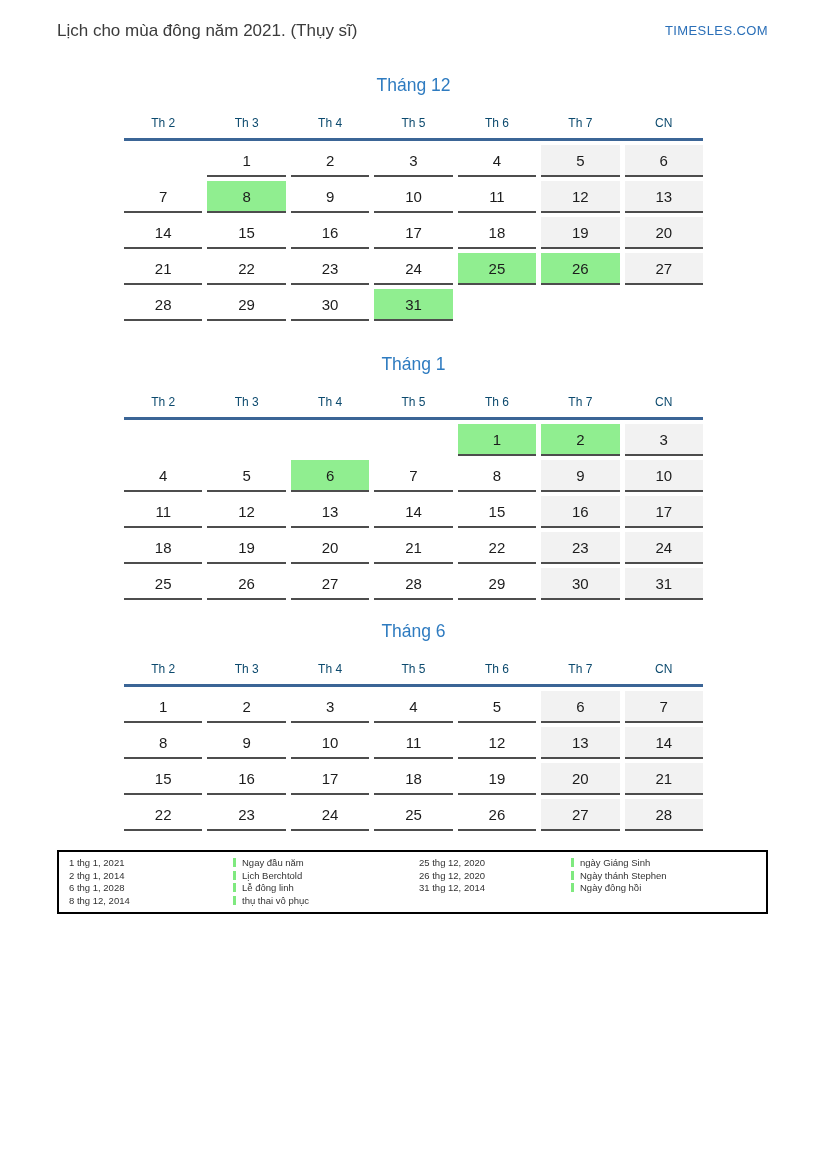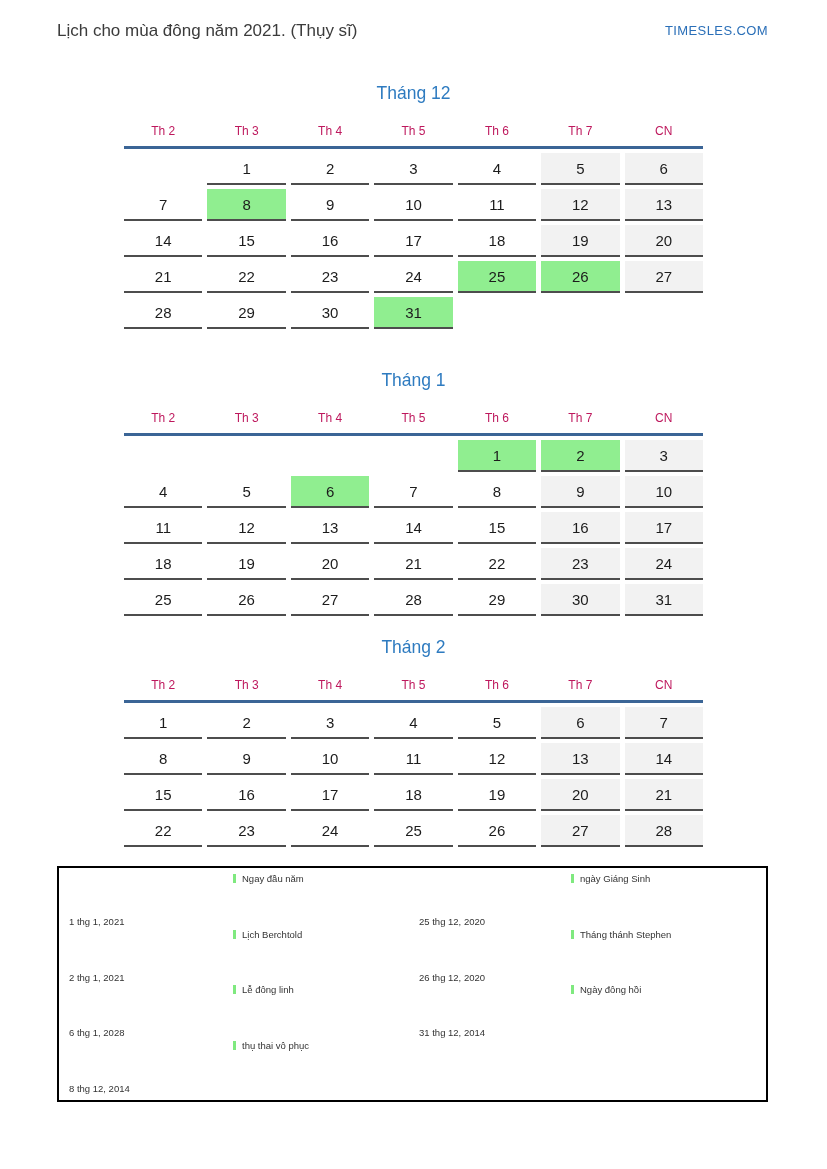--- a/index.html
+++ b/index.html
@@ -9,38 +9,38 @@
   *{box-sizing:border-box;}
   html,body{margin:0;padding:0;background:#ffffff;}
   body{font-family:"Liberation Sans","DejaVu Sans",sans-serif;}
   .page{position:relative;width:827px;height:1169px;background:#ffffff;overflow:hidden;}
 
   .header{display:flex;justify-content:space-between;align-items:flex-start;padding:20px 59px 0 57px;}
   .page-title{font-size:17px;color:#3b3b3b;line-height:22px;}
   .logo{font-size:13px;color:var(--logo);letter-spacing:0.4px;margin-top:3px;text-decoration:none;cursor:pointer;}
 
   .month{width:579px;margin:0 auto;}
-  .month-title{text-align:center;font-size:17.5px;color:var(--accent);margin-top:40px;line-height:22px;}
+  .month-title{text-align:center;font-size:17.5px;color:var(--accent);margin-top:32px;line-height:22px;}
   #months .month:nth-child(1) .month-title{}
   #months .month:nth-child(3) .month-title{margin-top:20px;}
 
   .weekday-row{display:grid;grid-template-columns:repeat(7,1fr);column-gap:5px;margin-top:18px;
-    padding-bottom:6px;border-bottom:3px solid var(--rule);font-size:12px;color:#be185d;line-height:18px;}
+    padding-bottom:6px;border-bottom:3px solid var(--rule);font-size:12px;color:#0c4a6e;line-height:18px;}
   .weekday-row span{text-align:center;}
 
   .grid{display:grid;grid-template-columns:repeat(7,1fr);column-gap:5px;grid-auto-rows:36px;}
   .cell{margin-top:4px;border-bottom:2px solid var(--underline);display:flex;align-items:center;
     justify-content:center;font-size:15px;color:#1c1c1c;}
   .cell.empty{border-bottom:none;background:none;}
   .cell.weekend{background:var(--weekend);}
   .cell.holiday{background:var(--holiday);}
 
   .legend{width:711px;margin:19px 0 0 57px;border:2px solid #000000;padding:5px 8px 5px 10px;
     display:grid;grid-template-columns:164px 186px 152px 1fr;font-size:9.5px;line-height:12.5px;color:#333333;}
-  .legend .ldate{white-space:nowrap;margin-top:43px;}
+  .legend .ldate{white-space:nowrap;}
   .legend .marker{display:inline-block;width:3px;height:9px;background:var(--marker);
     margin-right:6px;transform:translateY(1px);}
 </style>
 </head>
 <body>
 
 <div class="page">
   <div class="header">
     <div class="page-title">Lịch cho mùa đông năm 2021. (Thụy sĩ)</div>
     <a class="logo">TIMESLES.COM</a>
@@ -139,21 +139,21 @@
           <div class="cell">25</div>
           <div class="cell">26</div>
           <div class="cell">27</div>
           <div class="cell">28</div>
           <div class="cell">29</div>
           <div class="cell weekend">30</div>
           <div class="cell weekend">31</div>
         </div>
       </div>
       <div class="month">
-        <div class="month-title">Tháng 2</div>
+        <div class="month-title">Tháng 6</div>
         <div class="weekday-row">
           <span>Th 2</span>
           <span>Th 3</span>
           <span>Th 4</span>
           <span>Th 5</span>
           <span>Th 6</span>
           <span>Th 7</span>
           <span>CN</span>
         </div>
         <div class="grid">
@@ -187,24 +187,24 @@
           <div class="cell weekend">28</div>
         </div>
       </div>
     </div>
 
   <div class="legend" id="legend">
       <div class="ldate">1 thg 1, 2021</div>
       <div><span class="marker"></span><span>Ngay đầu năm</span></div>
       <div class="ldate">25 thg 12, 2020</div>
       <div><span class="marker"></span><span>ngày Giáng Sinh</span></div>
-      <div class="ldate">2 thg 1, 2021</div>
+      <div class="ldate">2 thg 1, 2014</div>
       <div><span class="marker"></span><span>Lịch Berchtold</span></div>
       <div class="ldate">26 thg 12, 2020</div>
-      <div><span class="marker"></span><span>Tháng thánh Stephen</span></div>
+      <div><span class="marker"></span><span>Ngày thánh Stephen</span></div>
       <div class="ldate">6 thg 1, 2028</div>
       <div><span class="marker"></span><span>Lễ đông linh</span></div>
       <div class="ldate">31 thg 12, 2014</div>
       <div><span class="marker"></span><span>Ngày đông hồi</span></div>
       <div class="ldate">8 thg 12, 2014</div>
       <div><span class="marker"></span><span>thụ thai vô phục</span></div>
       <div class="ldate"></div>
       <div></div>
     </div>
 </div>

